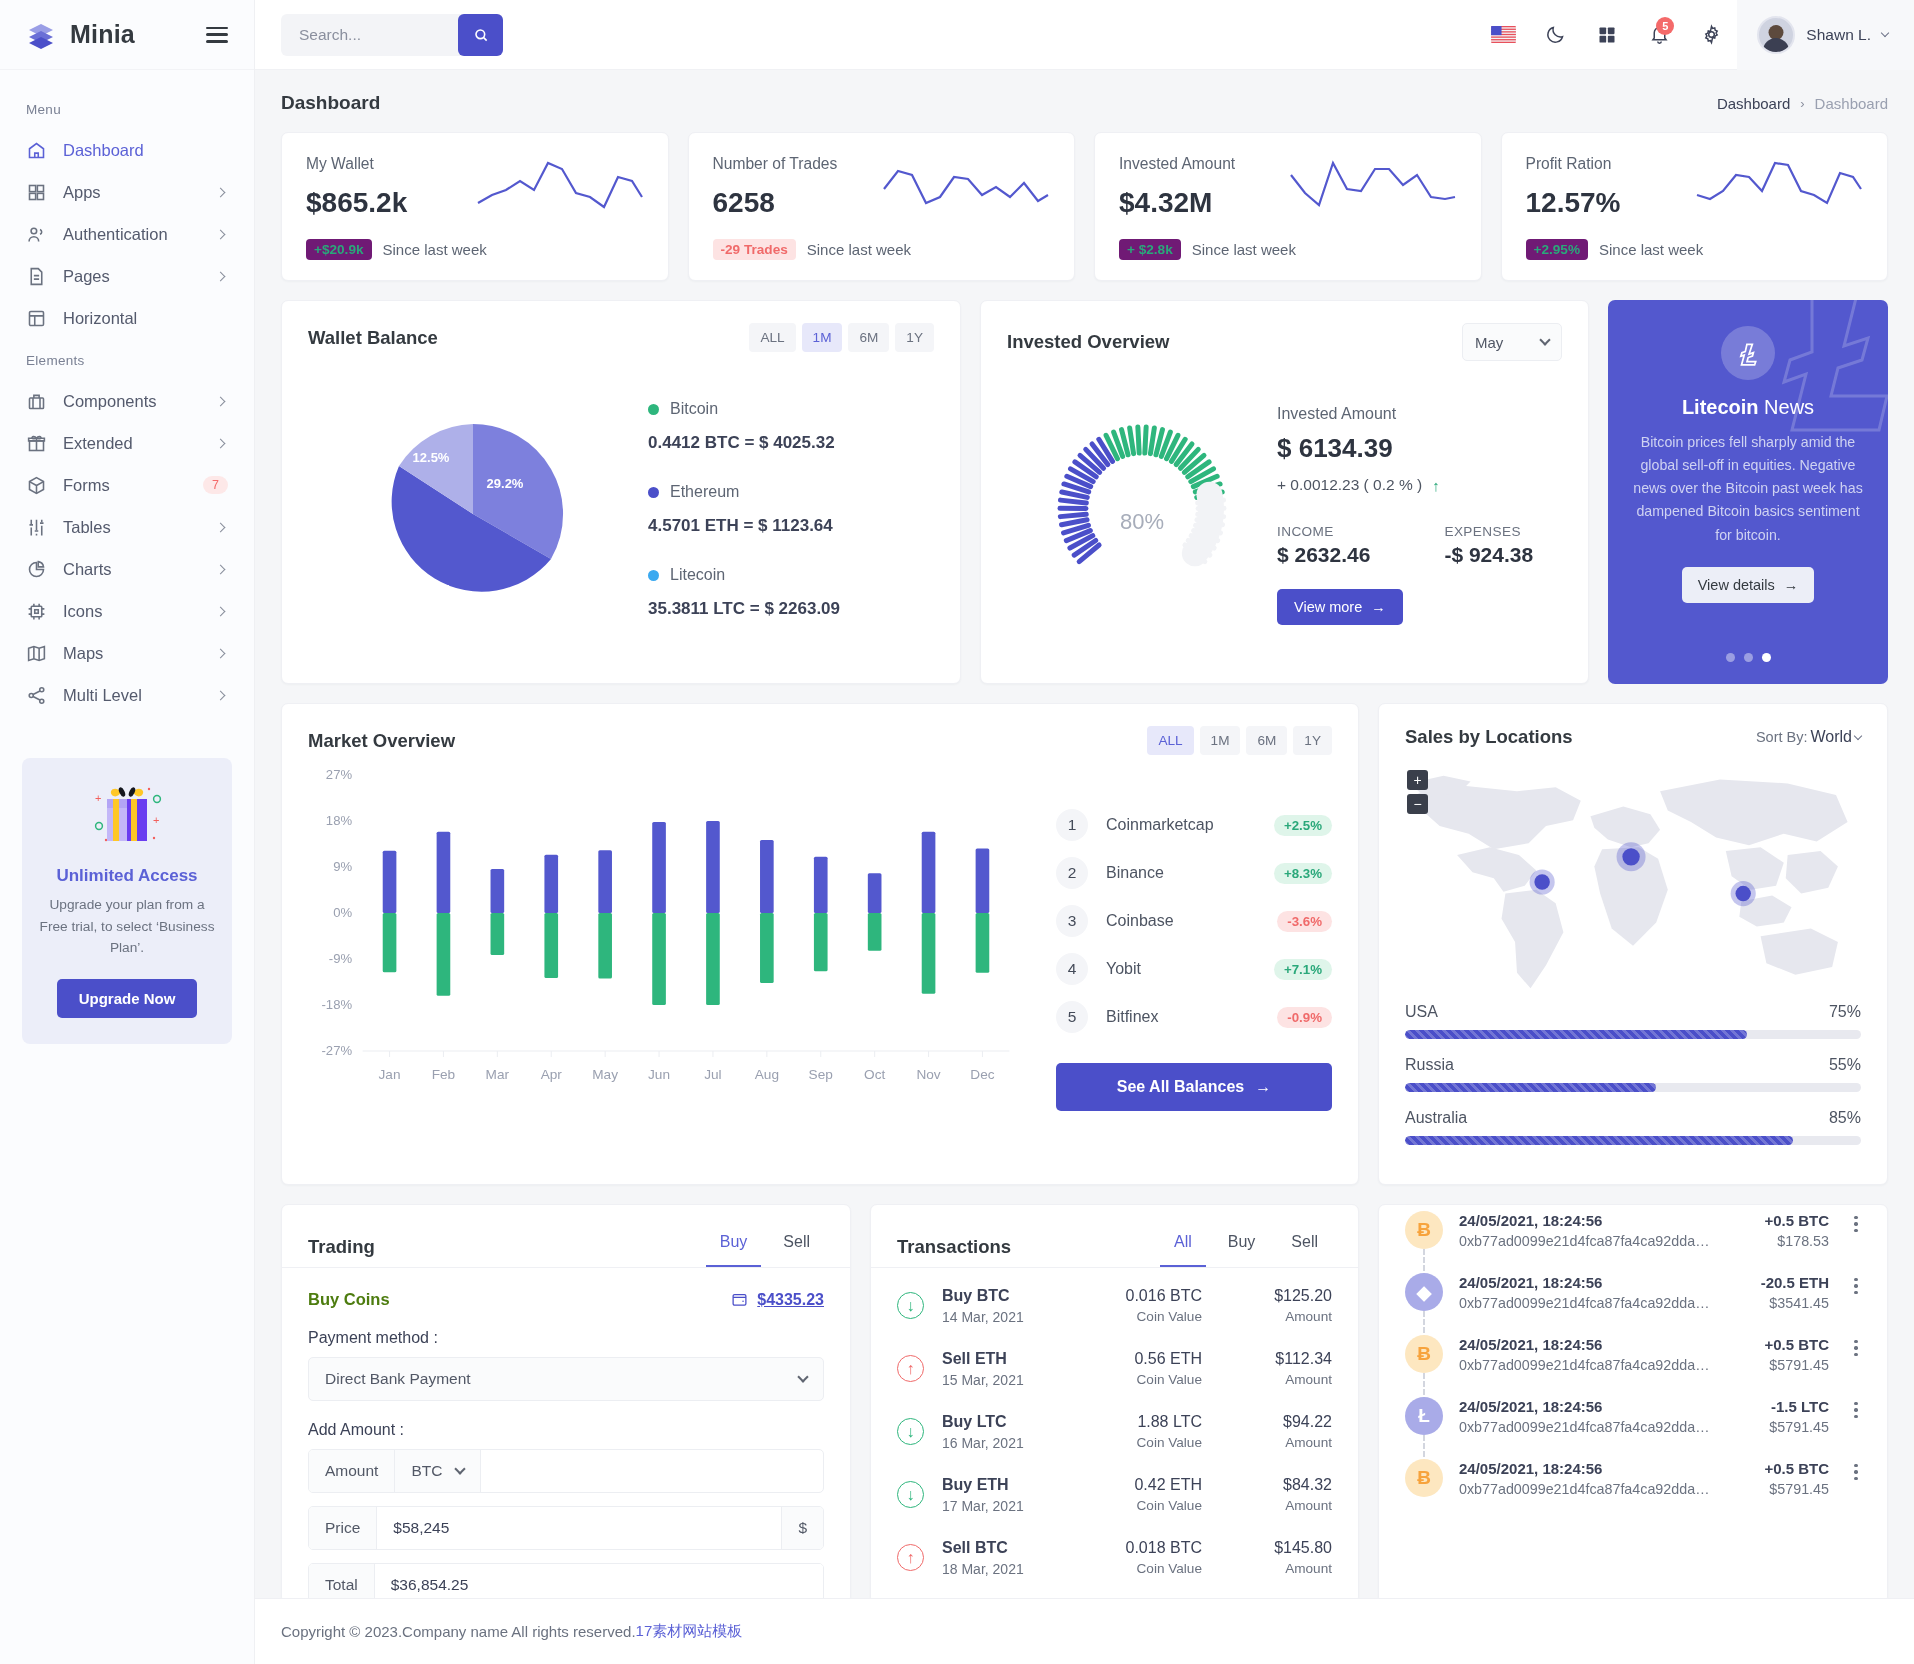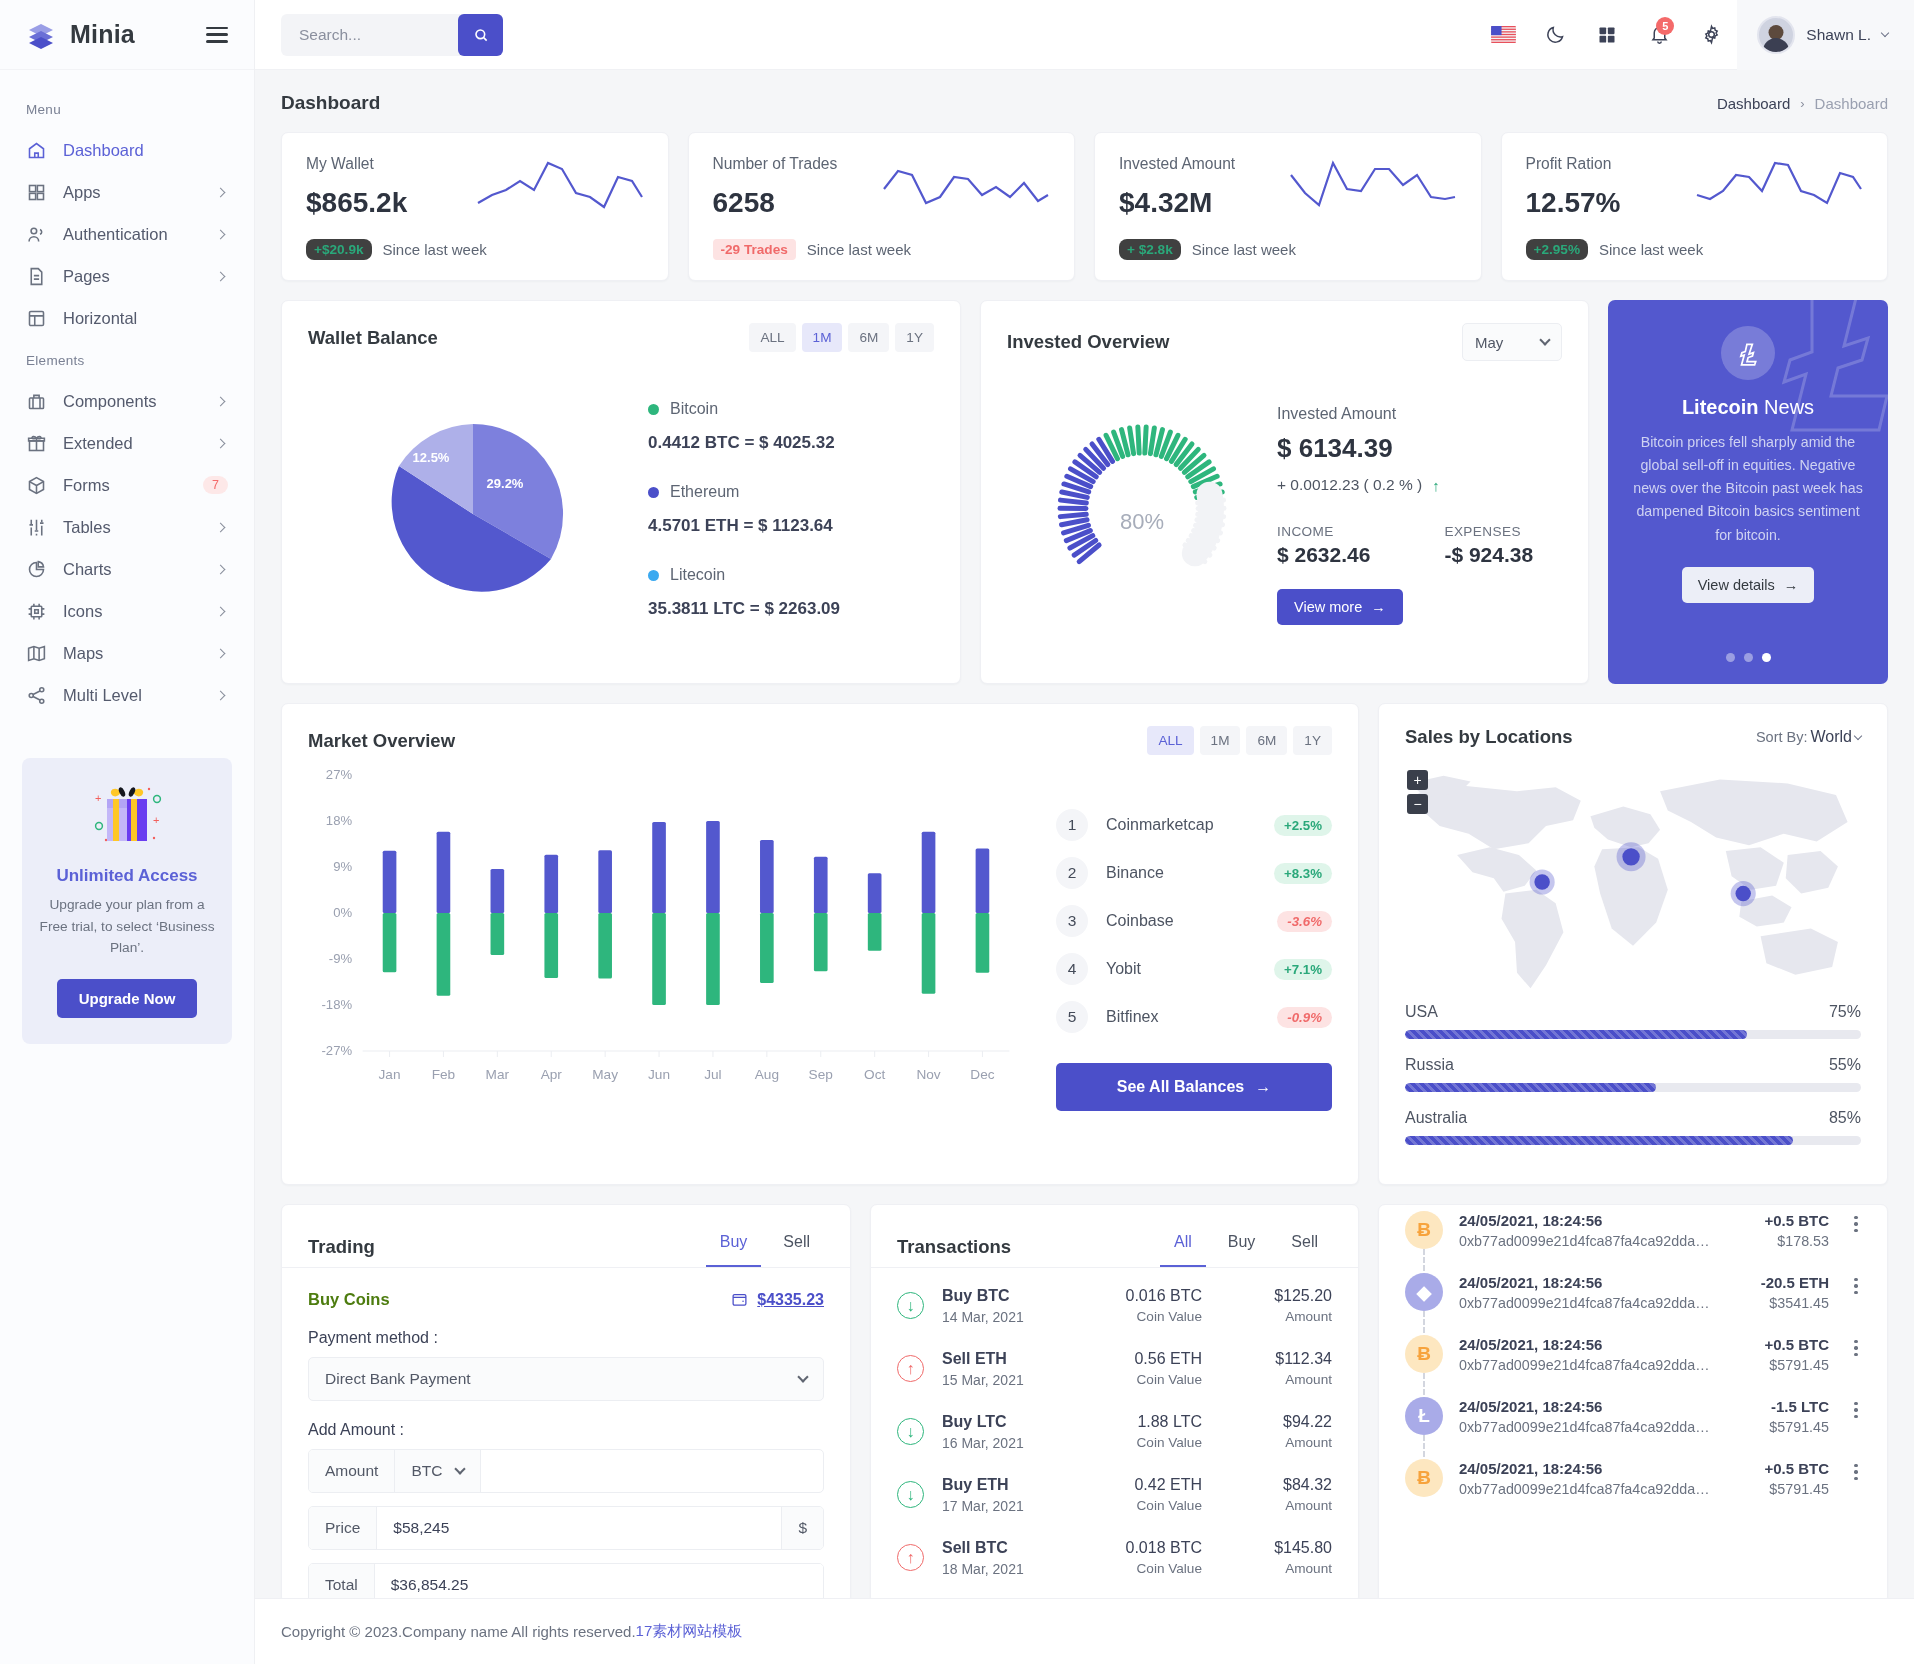--- a/index.html
+++ b/index.html
@@ -131,21 +131,21 @@
   .stat-card { flex: 1; padding: 22px 24px 20px; }
   .stat-top { display: flex; align-items: flex-start; }
   .stat-left { min-width: 150px; }
   .stat-label { font-size: 15.6px; color: #5d6573; }
   .stat-value { font-size: 28px; font-weight: bold; color: #2e3440; margin-top: 14px; }
   .stat-spark { flex: 1; min-width: 0; display: flex; align-items: center; justify-content: flex-end; }
   .stat-foot { display: flex; align-items: center; gap: 11px; margin-top: 20px; }
   .chip {
     font-size: 13.6px; font-weight: bold; padding: 3px 8px; border-radius: 4px;
   }
-  .chip.up { background: #404040; color: #2aa87a; border-radius: 8px; }
+  .chip.up { background: #701a75; color: #2aa87a; }
   .chip.down { background: #fde3e3; color: #f06a6a; }
   .stat-since { font-size: 15px; color: #5d6573; }
 
   
   .card-head { display: flex; align-items: center; padding: 22px 26px 0; }
   .card-title { font-size: 18.5px; font-weight: bold; color: #343a40; }
   .seg { margin-left: auto; display: flex; gap: 6px; }
   .seg-btn {
     font-size: 13.6px; color: #6b7280; background: #f4f5f8; border: none;
     border-radius: 4px; padding: 7px 11px; cursor: pointer; font-family: inherit;
@@ -222,21 +222,21 @@
   .rank-area { flex: 0 0 300px; padding: 40px 0 0 24px; }
   .rank-row { display: flex; align-items: center; gap: 18px; height: 48px; }
   .rank-num {
     width: 32px; height: 32px; border-radius: 50%; background: #f4f5f8;
     display: flex; align-items: center; justify-content: center;
     font-size: 15.5px; color: #444b59;
   }
   .rank-name { flex: 1; font-size: 16px; color: #4d5462; }
   .rank-chip { font-size: 13.3px; font-weight: bold; padding: 3px 10px; border-radius: 11px; }
   .rank-chip.up { background: #dff5ea; color: #2aa87a; }
-  .rank-chip.down { background: #fde3e3; color: #f06a6a; font-style: italic; }
+  .rank-chip.down { background: #fde3e3; color: #f06a6a; }
   .btn-wide {
     width: 100%; margin-top: 22px; background: #4b4fc9; color: #fff; border: none;
     border-radius: 5px; padding: 15px 0; font-size: 16px; font-weight: bold;
     cursor: pointer; font-family: inherit; display: flex;
     align-items: center; justify-content: center; gap: 11px;
   }
 
   
   .sales-card { flex: 0 0 510px; }
   .sort-by { margin-left: auto; display: flex; align-items: center; gap: 3px; font-size: 14.5px; color: #6b7280; cursor: pointer; }

